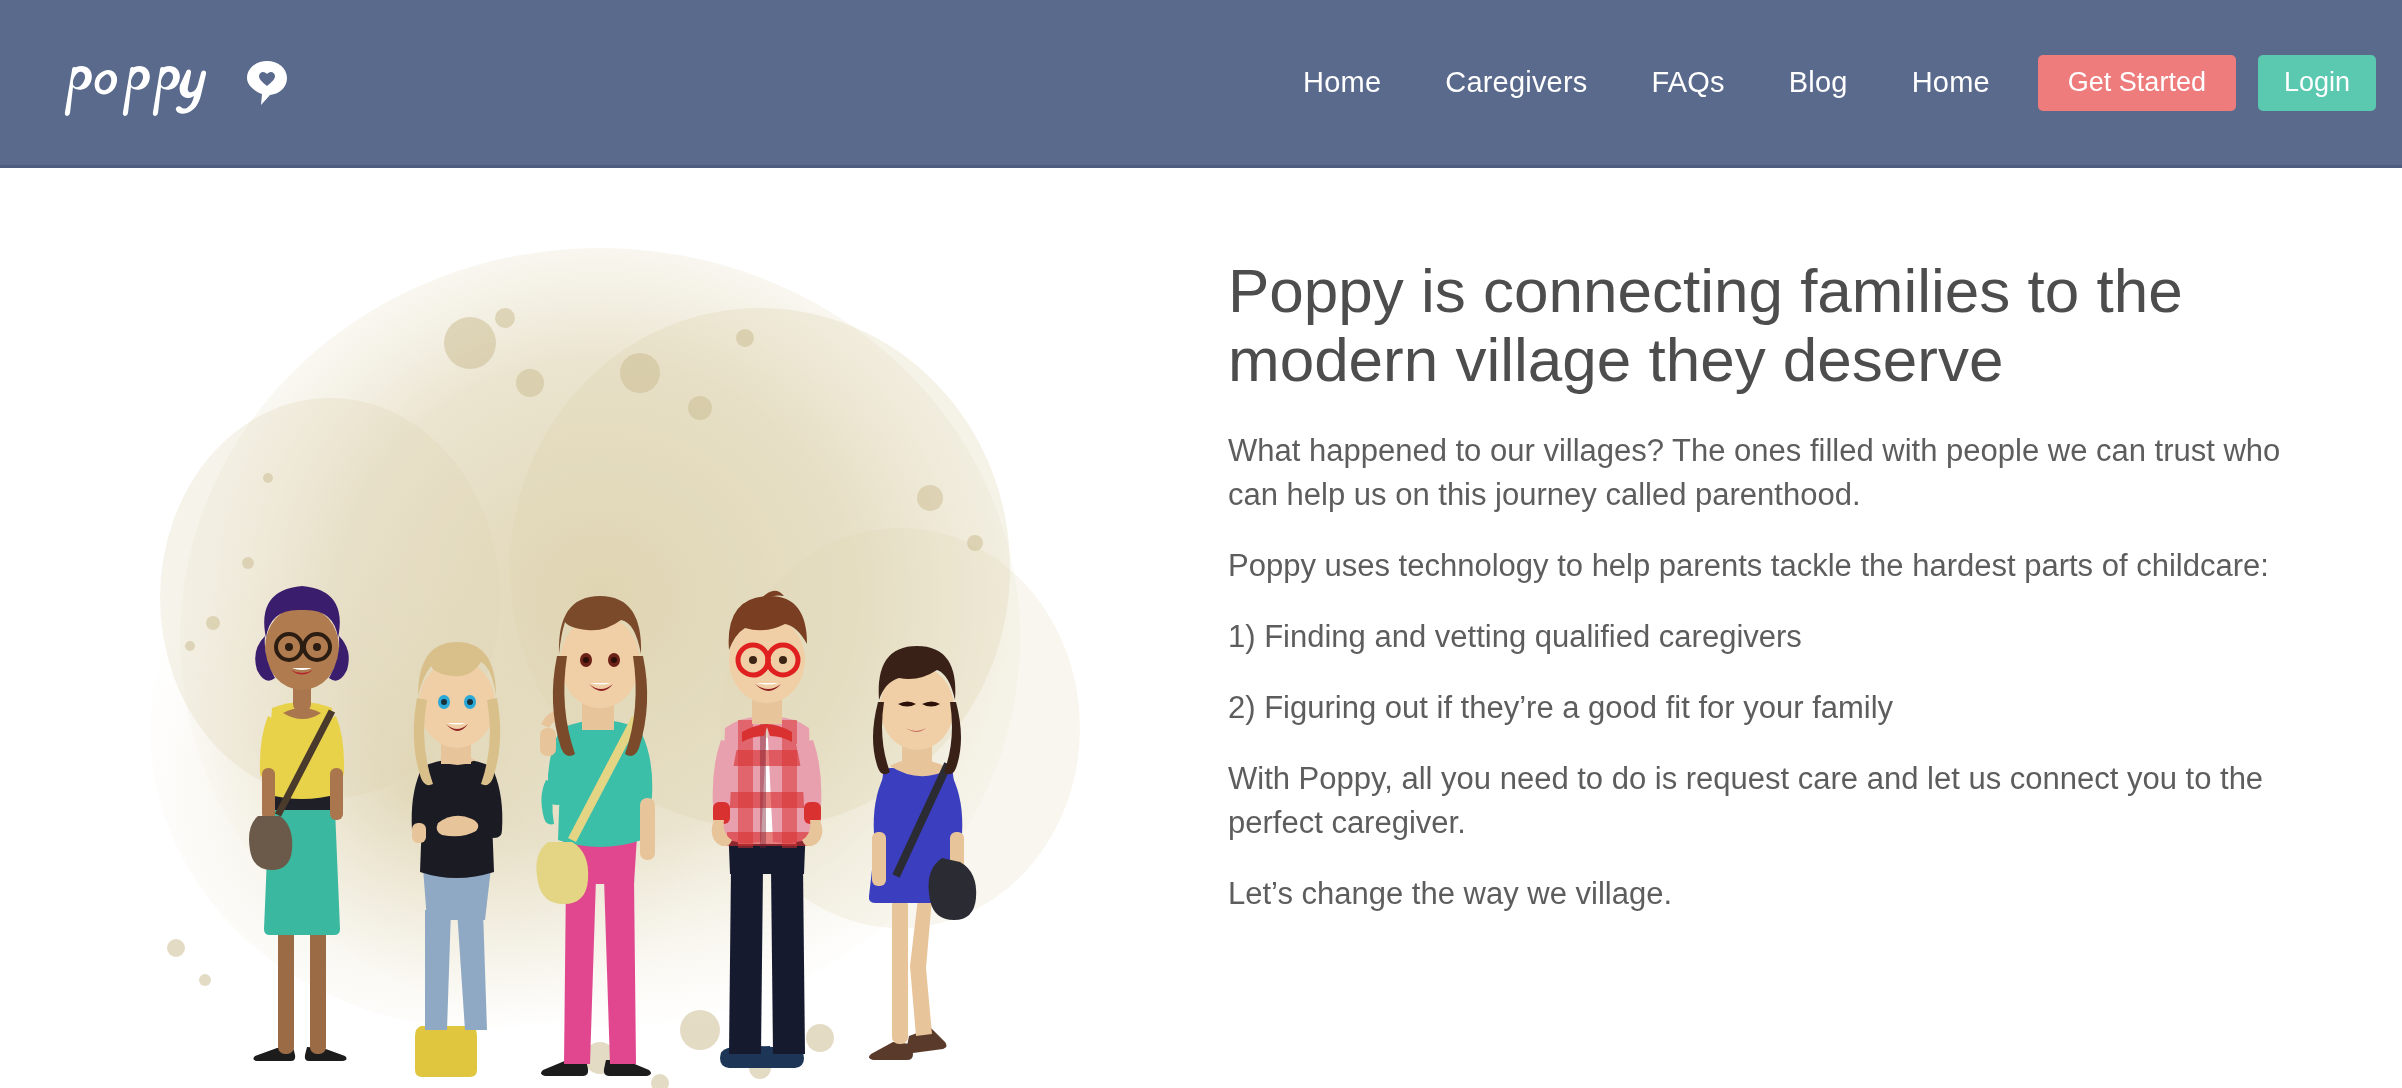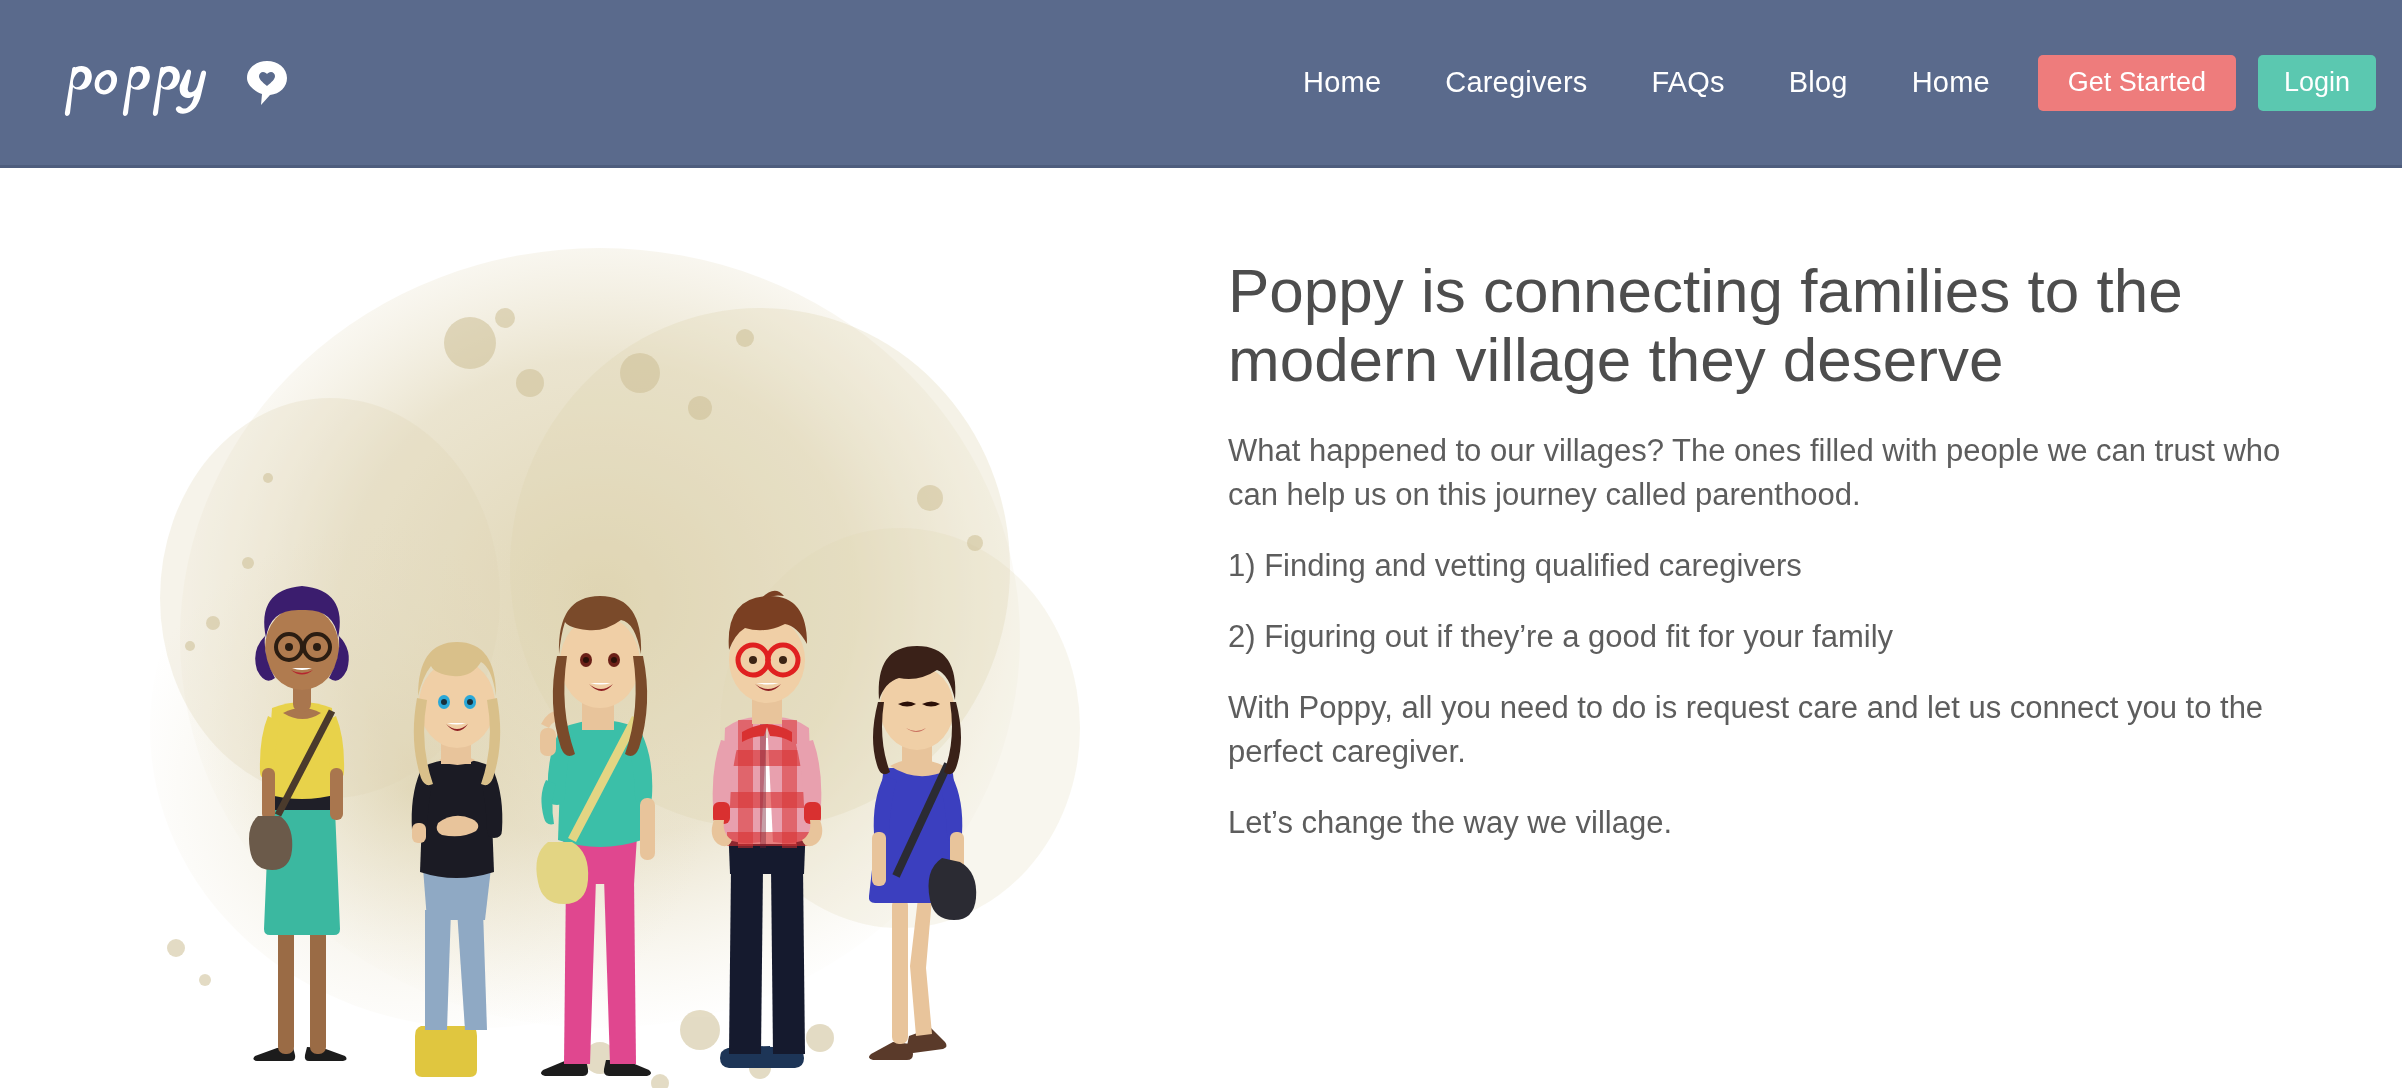--- a/index.html
+++ b/index.html
@@ -335,18 +335,19 @@
         <path d="M898 536 q10-5 18 0 q-9 5-18 0z" fill="#2b1008"></path>
         <path d="M922 536 q10-5 18 0 q-9 5-18 0z" fill="#2b1008"></path>
         <path d="M906 560 q11 8 20 0 q-10 6-20 0z" fill="#c9715f"></path>
       </g>
     </svg>
   </div>
 
   <div class="hero-copy">
     <h1 class="hero-title">Poppy is connecting families to the modern village they deserve</h1>
     <p class="hero-para">What happened to our villages? The ones filled with people we can trust who can help us on this journey called parenthood.</p>
+    <p class="hero-para">Poppy uses technology to help parents tackle the hardest parts of childcare:</p>
     <p class="hero-para">1) Finding and vetting qualified caregivers</p>
     <p class="hero-para">2) Figuring out if they’re a good fit for your family</p>
     <p class="hero-para">With Poppy, all you need to do is request care and let us connect you to the perfect caregiver.</p>
     <p class="hero-para">Let’s change the way we village.</p>
   </div>
 </main>
 
 </body></html>

